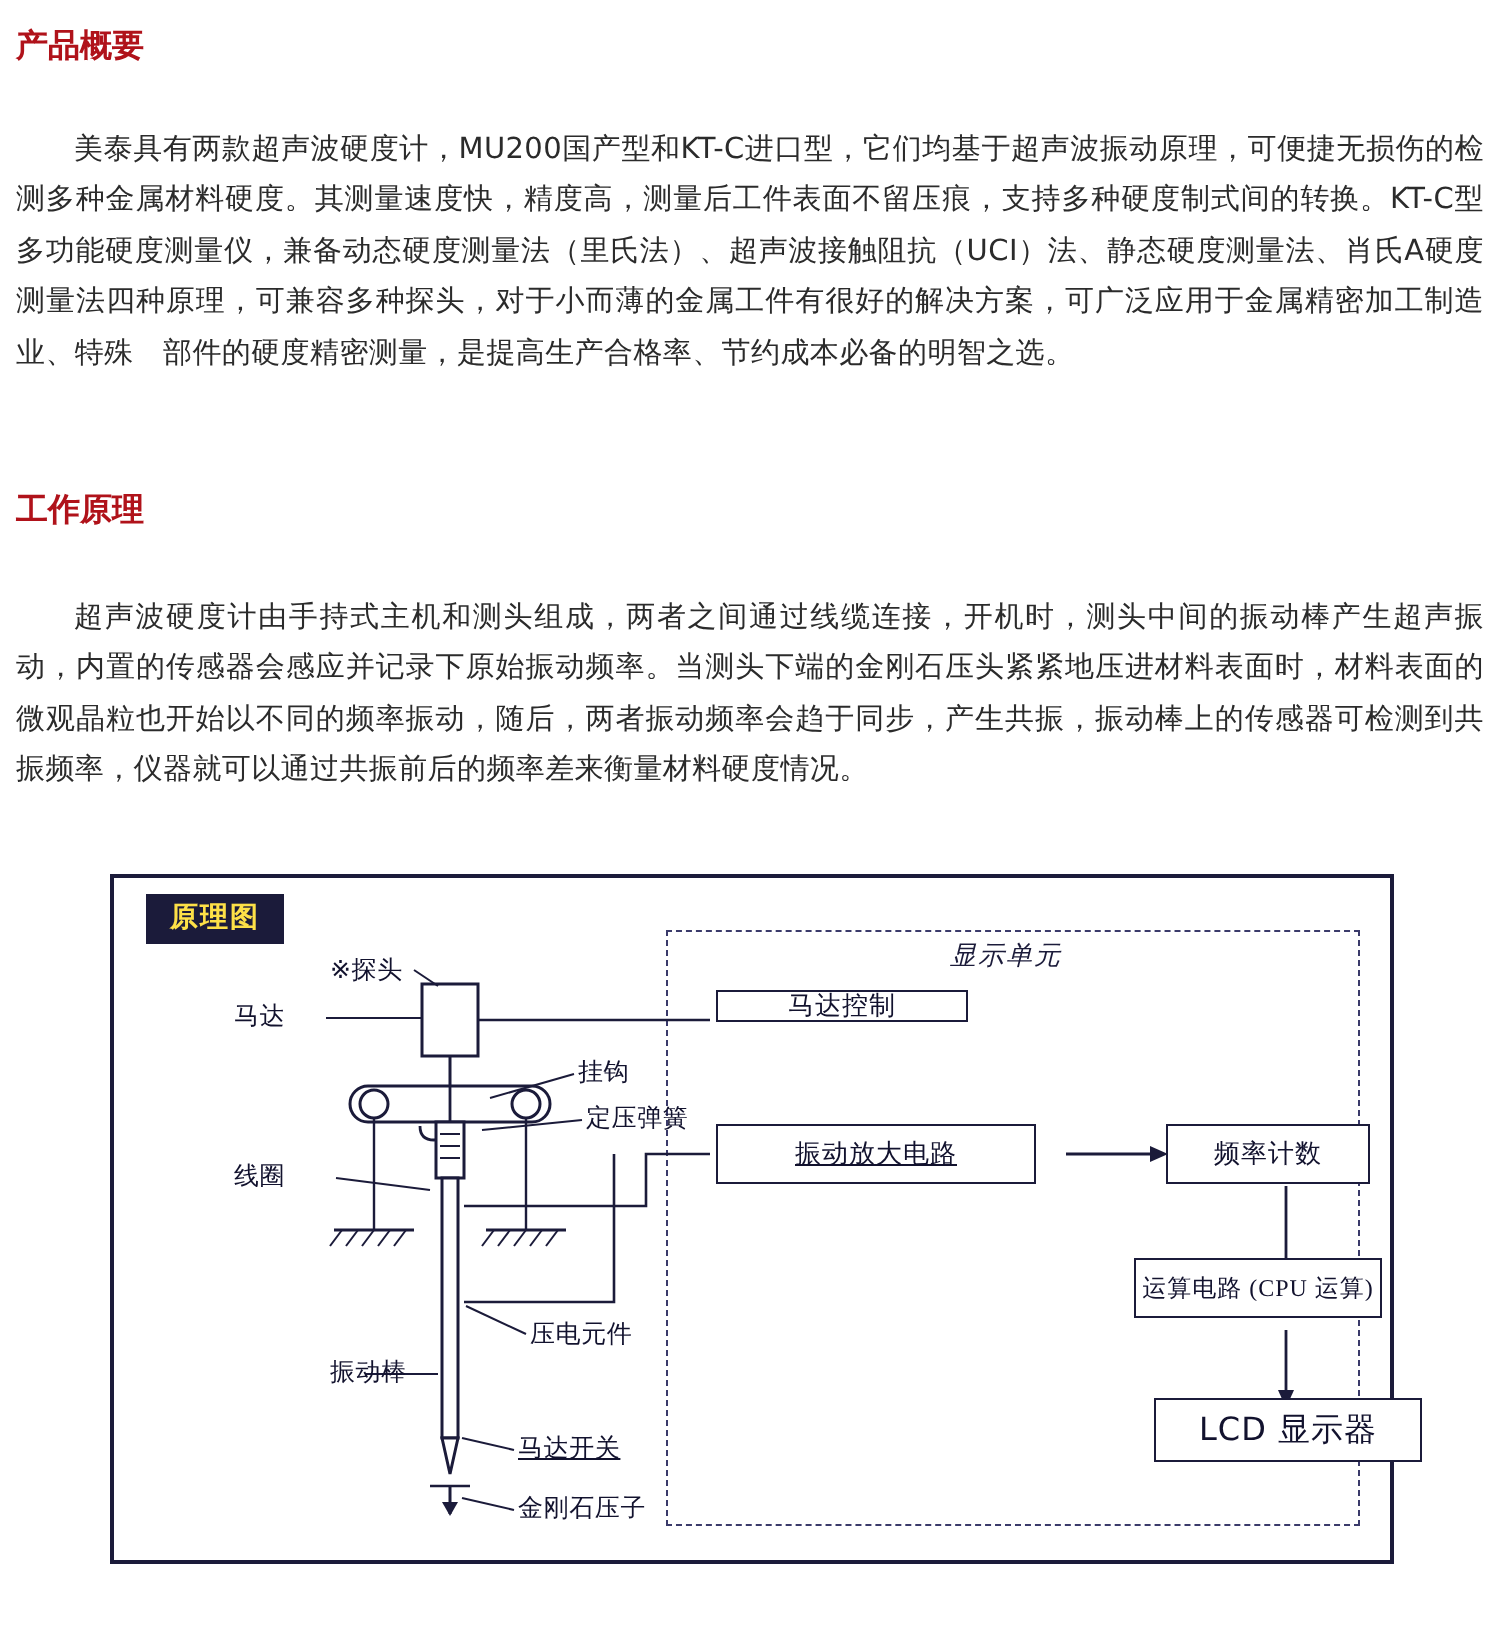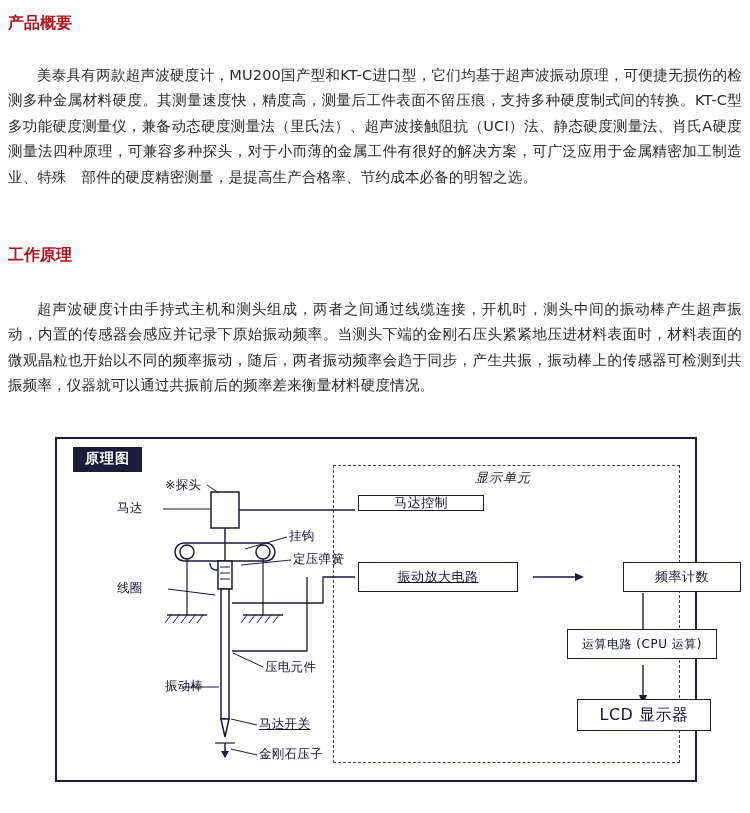--- a/index.html
+++ b/index.html
@@ -68,21 +68,21 @@
     position: absolute;
     inset: 0;
     border: 2px solid #1b1b3a;
     background: #ffffff;
   }
   .diag-title {
     position: absolute;
     left: 18px;
     top: 10px;
     background: #1b1b3a;
-    color: #ffffff;
+    color: #fde047;
     font-size: 14px;
     font-weight: bold;
     padding: 3px 12px 4px 12px;
     letter-spacing: 1px;
   }
   .display-unit-box {
     position: absolute;
     left: 278px;
     top: 28px;
     width: 345px;
@@ -207,22 +207,22 @@
         <path d="M520 136 L529 140 L520 144 Z" stroke="none"></path>
         <line x1="588" y1="156" x2="588" y2="196" stroke-width="1.4"></line>
         <path d="M584 196 L588 205 L592 196 Z" stroke="none"></path>
         <line x1="588" y1="228" x2="588" y2="258" stroke-width="1.4"></line>
         <path d="M584 258 L588 267 L592 258 Z" stroke="none"></path>
       </g>
     </svg>
 
     <div class="blk" style="left:303px; top:58px; width:126px; height:16px;">马达控制</div>
     <div class="blk" style="left:303px; top:125px; width:160px; height:30px;text-decoration:underline;">振动放大电路</div>
-    <div class="blk" style="left:528px; top:125px; width:118px; height:30px;margin-left:40px;">频率计数</div>
-    <div class="blk" style="left:512px; top:192px; width:150px; height:30px; font-size:12px;">运算电路 (CPU 运算)</div>
+    <div class="blk" style="left:528px; top:125px; width:102px; height:30px;">频率计数</div>
+    <div class="blk" style="left:512px; top:192px; width:124px; height:30px; font-size:12px;font-family:Liberation Serif, serif;">运算电路 (CPU 运算)</div>
     <div class="blk" style="left:522px; top:262px; width:134px; height:32px; font-size:16px;">LCD 显示器</div>
 
     <div class="lbl" style="left:110px; top:40px;">※探头</div>
     <div class="lbl" style="left:62px; top:63px;">马达</div>
     <div class="lbl" style="left:234px; top:91px;">挂钩</div>
     <div class="lbl" style="left:238px; top:114px;">定压弹簧</div>
     <div class="lbl" style="left:62px; top:143px;">线圈</div>
     <div class="lbl" style="left:210px; top:222px;">压电元件</div>
     <div class="lbl" style="left:62px; top:241px;margin-left:48px;">振动棒</div>
     <div class="lbl" style="left:204px; top:279px;text-decoration:underline;">马达开关</div>

